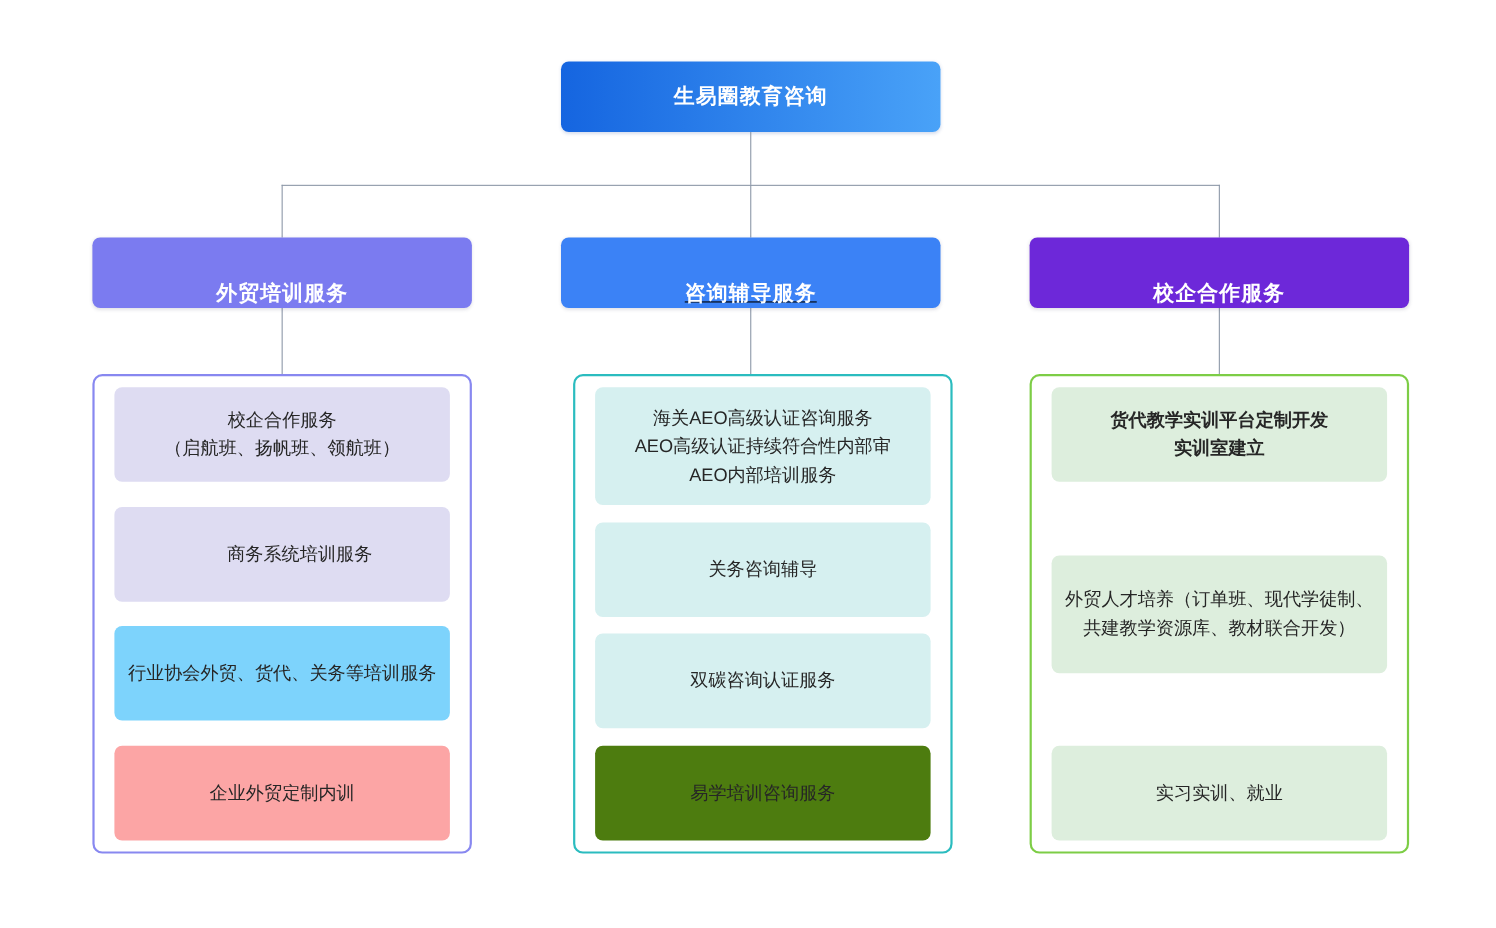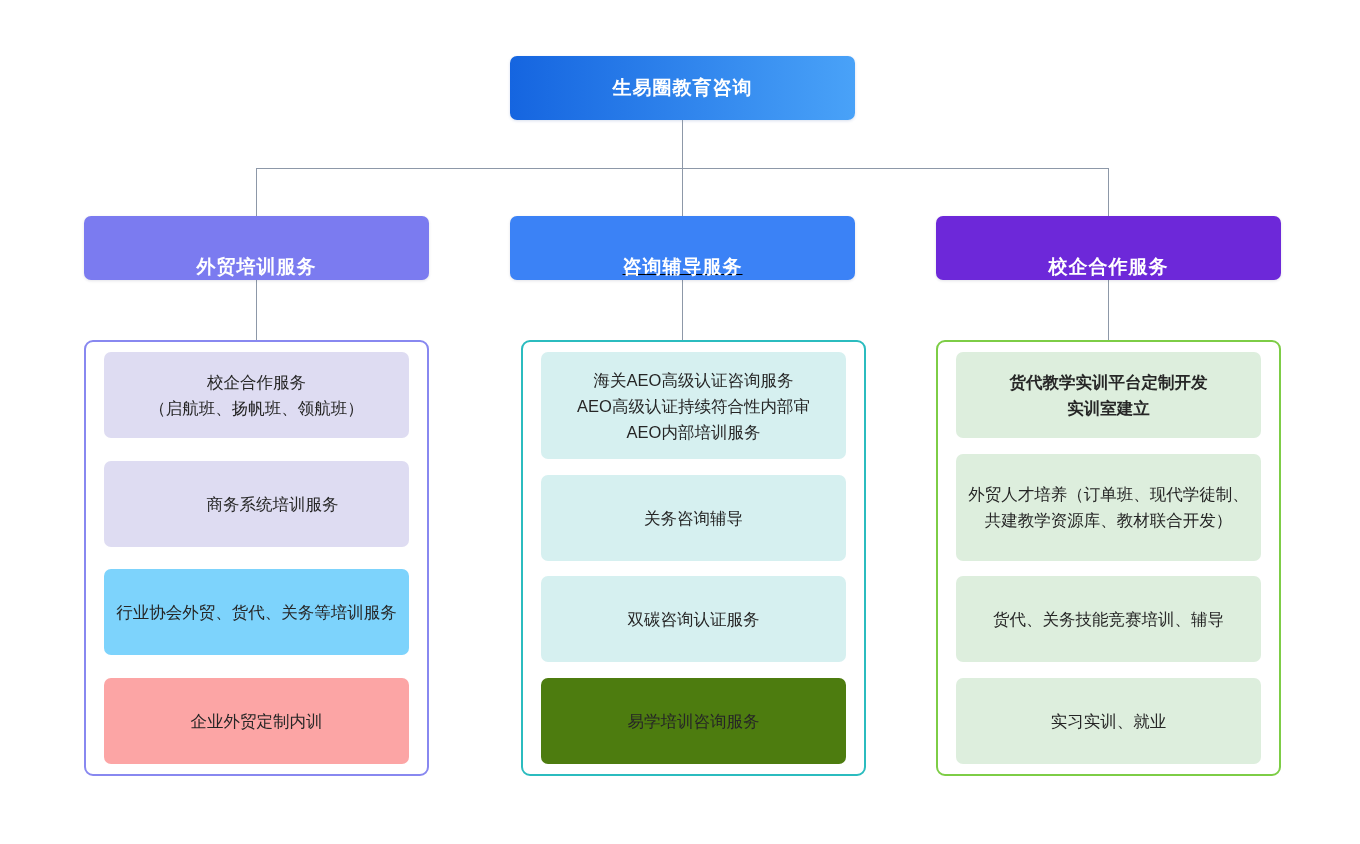--- a/index.html
+++ b/index.html
@@ -150,17 +150,16 @@
     <div class="item-card" style="background: #4d7c0f; height: 86px;">易学培训咨询服务</div>
   </div>
 
   <div class="cat-header" id="col-2-header" style="background: #6d28d9;">
     <span class="cat-header-label">校企合作服务</span>
   </div>
   <div class="group-box" id="col-2-box" style="border-color: rgb(125, 205, 70);">
     <div class="item-card" style="background: rgb(221, 238, 221); height: 86px; font-weight: bold;">货代教学实训平台定制开发
 实训室建立</div>
     <div class="item-card" style="background: rgb(221, 238, 221); height: 107px;">外贸人才培养（订单班、现代学徒制、共建教学资源库、教材联合开发）</div>
-    <div class="item-card" style="background: rgb(221, 238, 221); height: 86px;">货代、关务技能竞赛培训、辅导</div>
     <div class="item-card" style="background: rgb(221, 238, 221); height: 86px;">实习实训、就业</div>
   </div>
 
 </div>
 
 </body></html>

